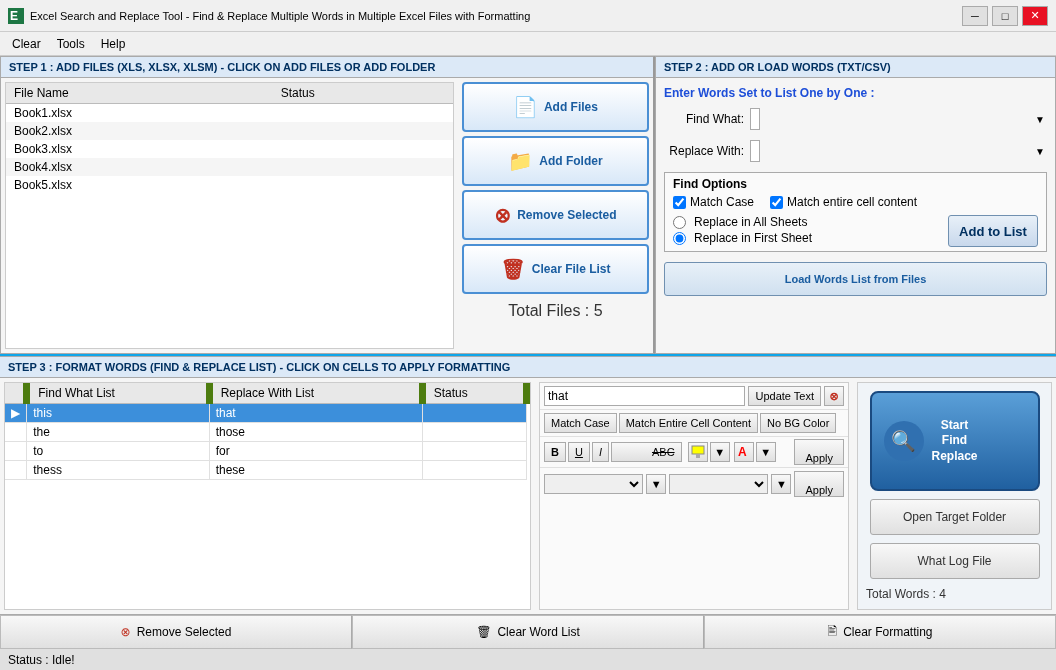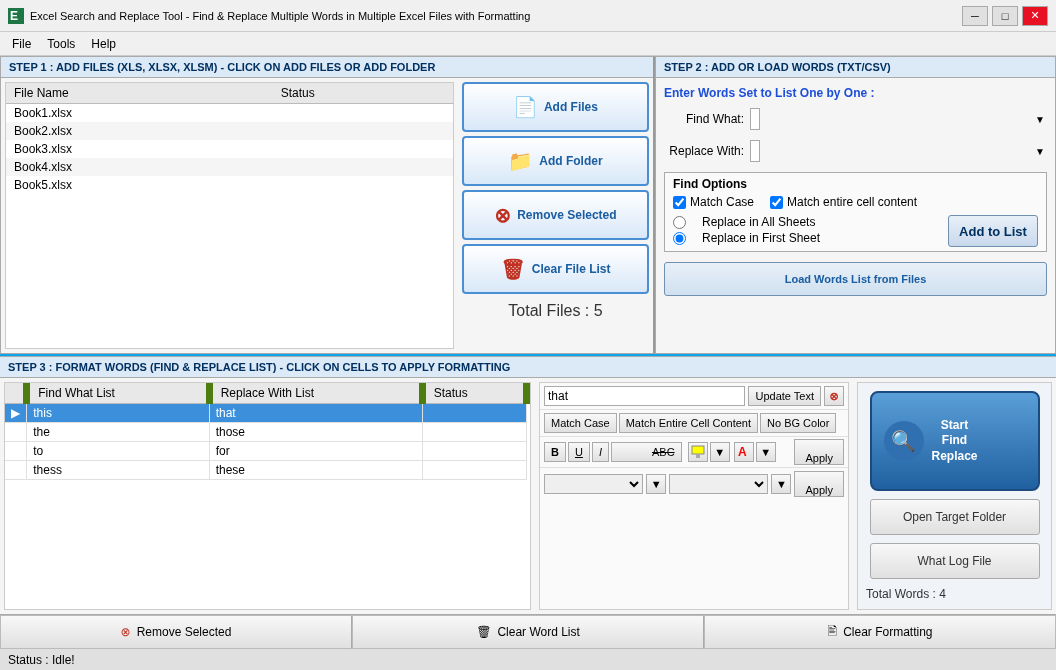--- a/index.html
+++ b/index.html
@@ -125,21 +125,21 @@
       pointer-events: none; font-size: 10px;
     }
 
     .find-options-box {
       border: 1px solid #aaa;
       padding: 4px 8px;
       background: #fafafa;
     }
     .find-options-title { font-weight: bold; font-size: 12px; margin-bottom: 4px; }
     .checkbox-row { display: flex; align-items: center; gap: 4px; margin-bottom: 2px; }
-    .radio-row { display: flex; align-items: center; gap: 16px; margin-bottom: 2px; }
+    .radio-row { display: flex; align-items: center; gap: 8px; margin-bottom: 2px; }
     .add-to-list-btn {
       width: 90px;
       background: linear-gradient(to bottom, #e8f0f8, #c8d8ec);
       border: 1px solid #7090b0;
       border-radius: 3px;
       cursor: pointer;
       font-size: 13px; font-weight: bold; color: #003060;
       align-self: stretch;
     }
 
@@ -307,21 +307,21 @@
   </svg>
   <span class="title-bar-text">Excel Search and Replace Tool - Find &amp; Replace Multiple Words in Multiple Excel Files with Formatting</span>
   <div class="title-bar-controls">
     <button class="title-btn">─</button>
     <button class="title-btn">□</button>
     <button class="title-btn close">✕</button>
   </div>
 </div>
 
 <div class="menu-bar">
-  <span class="menu-item">File</span>
+  <span class="menu-item">Clear</span>
   <span class="menu-item">Tools</span>
   <span class="menu-item">Help</span>
 </div>
 
 <div class="main">
 
   <div class="top-section">
 
     <div class="step1-panel">
       <div class="step1-header">STEP 1 : ADD FILES (XLS, XLSX, XLSM) - CLICK ON ADD FILES OR ADD FOLDER</div>

